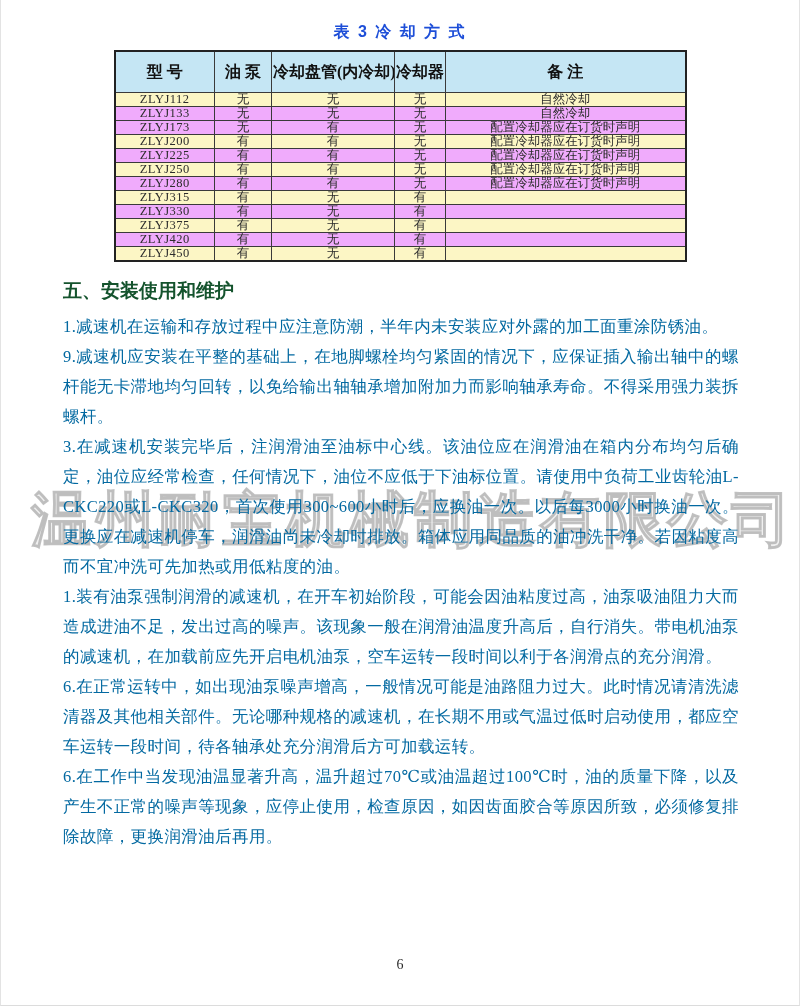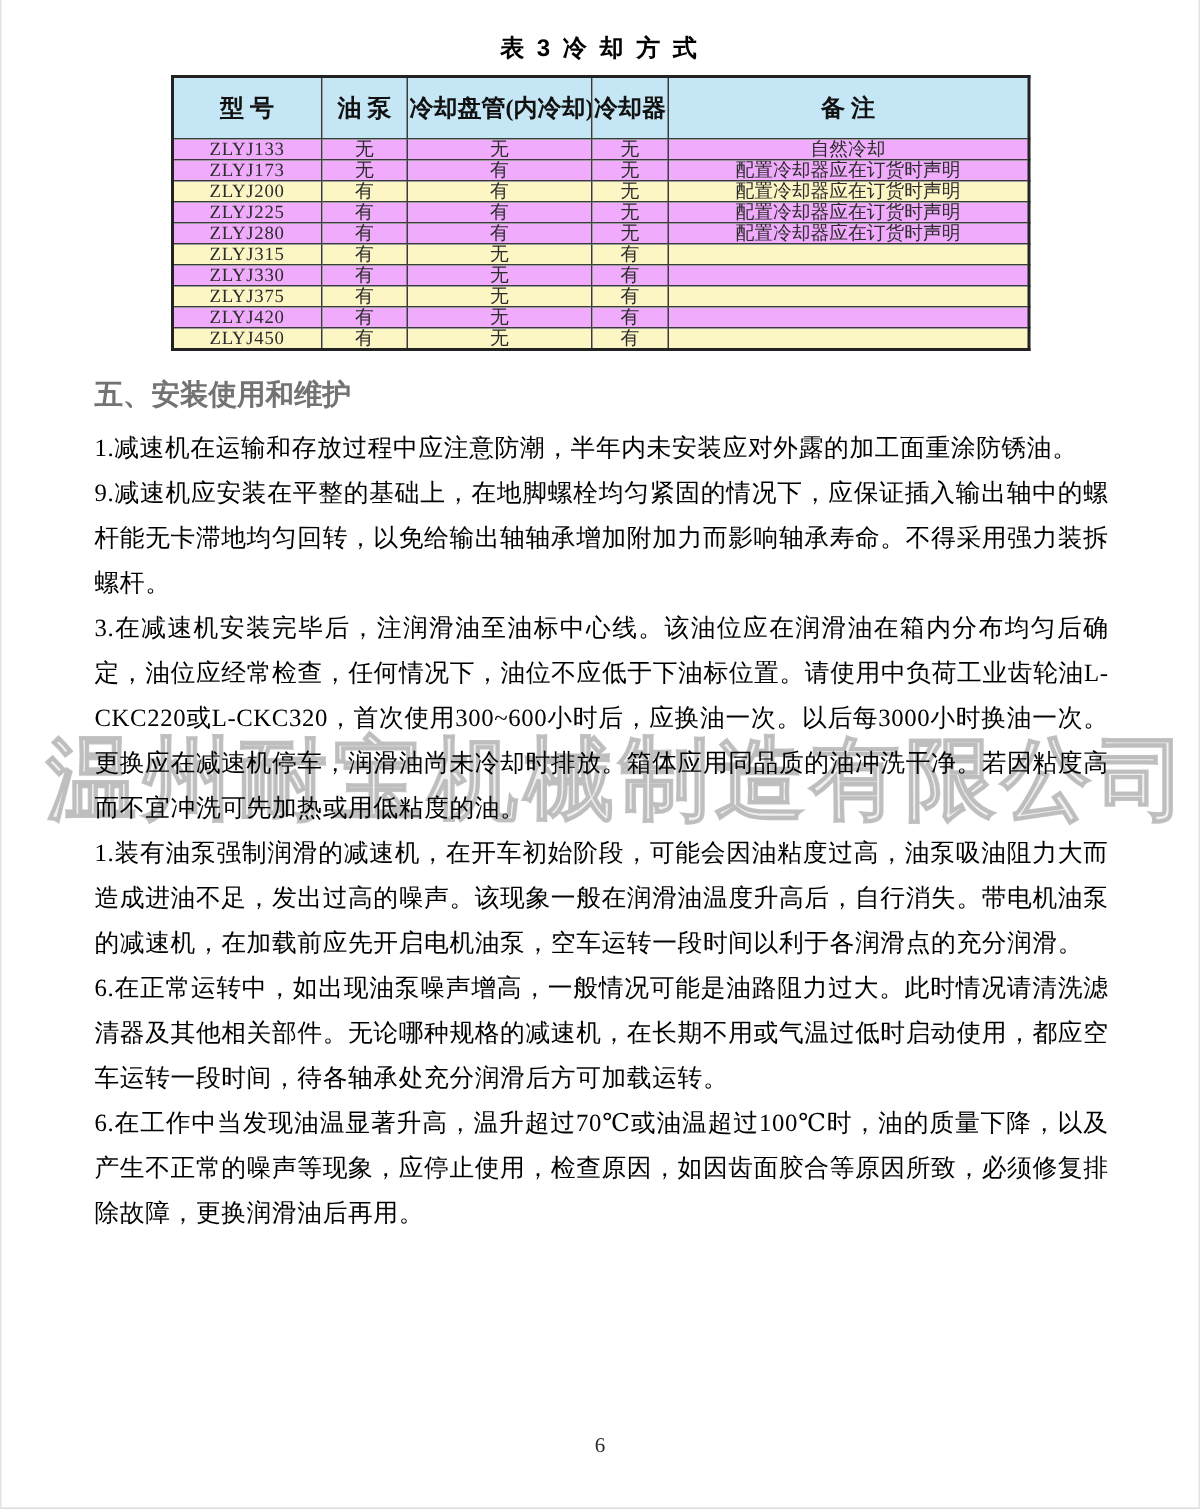--- a/index.html
+++ b/index.html
@@ -20,21 +20,21 @@
     overflow: hidden;
   }
   
   .table-title {
     text-align: center;
     padding-top: 22px;
     font-family: "Liberation Sans", "DejaVu Sans", sans-serif;
     font-weight: bold;
     font-size: 16px;
     letter-spacing: 2px;
-    color: #000000;
+    color: #1d4ed8;
   }
   
   table.cooling {
     width: 573px;
     margin: 7px auto 0 auto;
     border-collapse: collapse;
     border: 2px solid #222222;
     table-layout: fixed;
   }
   table.cooling th, table.cooling td {
@@ -70,28 +70,28 @@
   
   .section {
     position: relative;
     z-index: 2;
     margin: 16px 60px 0 62px;
   }
   .section-heading {
     font-family: Liberation Serif, serif;
     font-weight: bold;
     font-size: 19px;
-    color: #737373;
+    color: #14532d;
     margin: 0 0 8px 0;
   }
   .body-paragraphs p {
     margin: 0;
     font-size: 16.5px;
     line-height: 30px;
-    color: #000000;
+    color: #0369a1;
     text-align: justify;
     letter-spacing: 0.4px;
   }
   
   .watermark {
     position: absolute;
     left: 30px;
     right: 8px;
     top: 480px;
     z-index: 1;
@@ -135,20 +135,27 @@
     <thead>
       <tr>
         <th>型  号</th>
         <th>油  泵</th>
         <th>冷却盘管(内冷却)</th>
         <th>冷却器</th>
         <th>备        注</th>
       </tr>
     </thead>
     <tbody>
+        <tr class="row-yellow">
+          <td class="cell-model">ZLYJ112</td>
+          <td class="cell-pump">无</td>
+          <td class="cell-coil">无</td>
+          <td class="cell-cooler">无</td>
+          <td class="cell-remark">自然冷却</td>
+        </tr>
         <tr class="row-pink">
           <td class="cell-model">ZLYJ133</td>
           <td class="cell-pump">无</td>
           <td class="cell-coil">无</td>
           <td class="cell-cooler">无</td>
           <td class="cell-remark">自然冷却</td>
         </tr>
         <tr class="row-pink">
           <td class="cell-model">ZLYJ173</td>
           <td class="cell-pump">无</td>
@@ -158,20 +165,27 @@
         </tr>
         <tr class="row-yellow">
           <td class="cell-model">ZLYJ200</td>
           <td class="cell-pump">有</td>
           <td class="cell-coil">有</td>
           <td class="cell-cooler">无</td>
           <td class="cell-remark">配置冷却器应在订货时声明</td>
         </tr>
         <tr class="row-pink">
           <td class="cell-model">ZLYJ225</td>
+          <td class="cell-pump">有</td>
+          <td class="cell-coil">有</td>
+          <td class="cell-cooler">无</td>
+          <td class="cell-remark">配置冷却器应在订货时声明</td>
+        </tr>
+        <tr class="row-yellow">
+          <td class="cell-model">ZLYJ250</td>
           <td class="cell-pump">有</td>
           <td class="cell-coil">有</td>
           <td class="cell-cooler">无</td>
           <td class="cell-remark">配置冷却器应在订货时声明</td>
         </tr>
         <tr class="row-pink">
           <td class="cell-model">ZLYJ280</td>
           <td class="cell-pump">有</td>
           <td class="cell-coil">有</td>
           <td class="cell-cooler">无</td>

